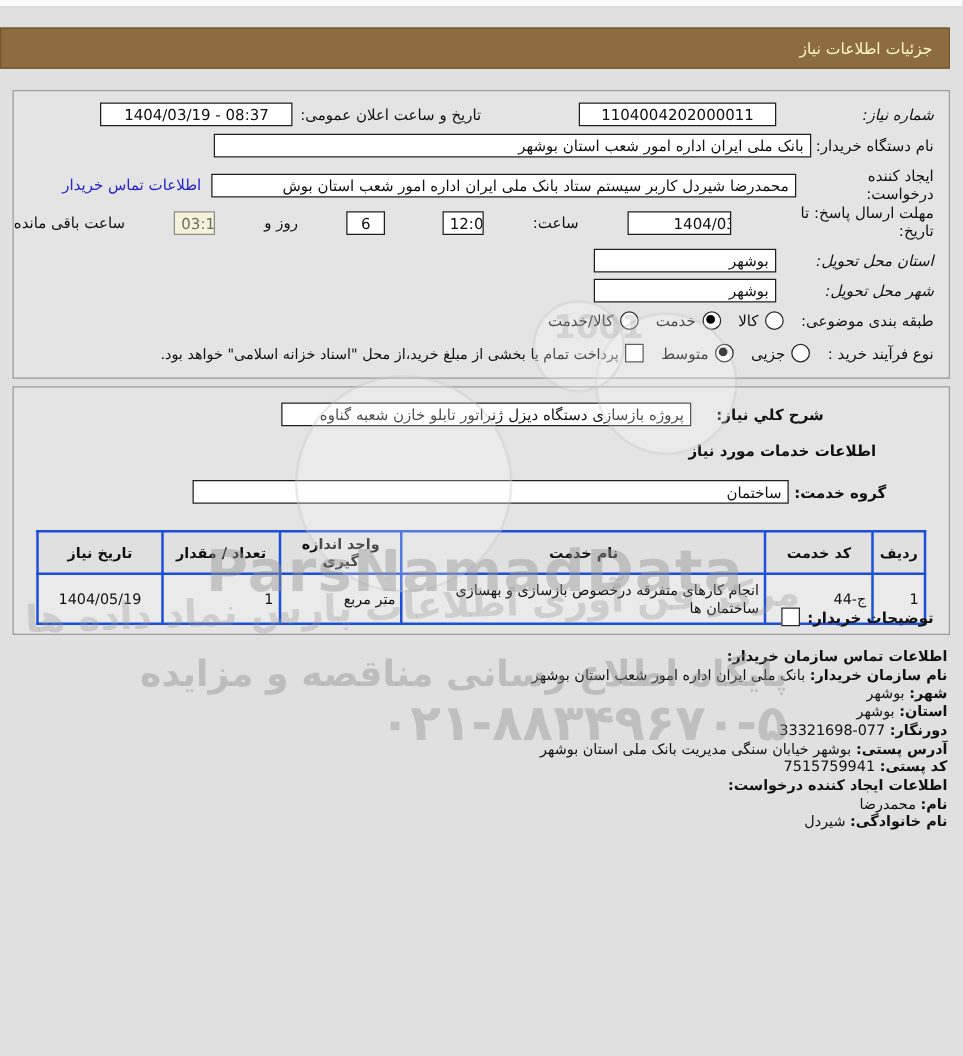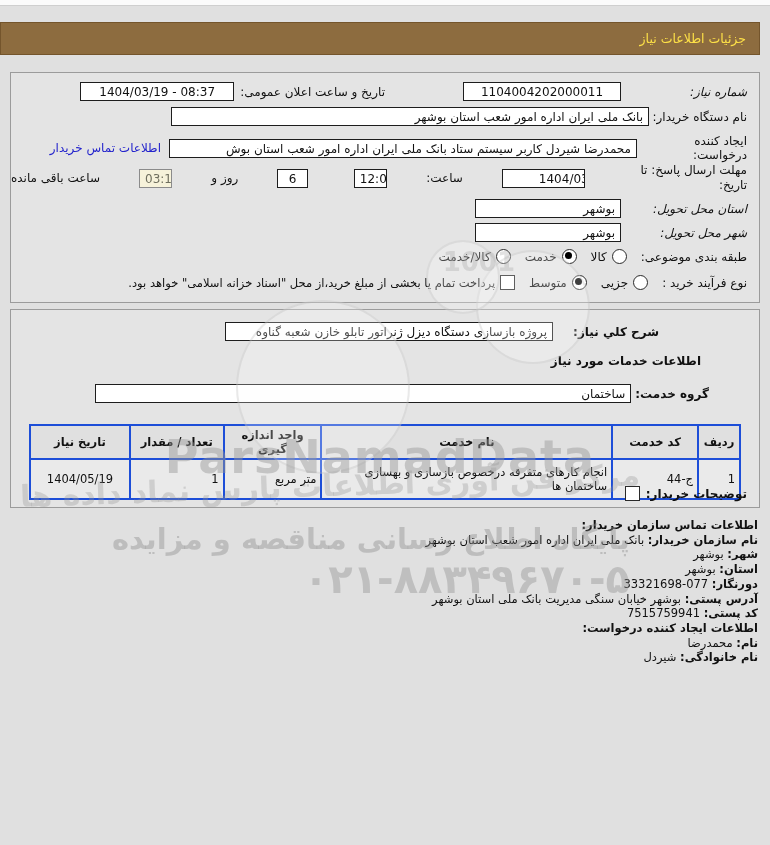--- a/index.html
+++ b/index.html
@@ -2,21 +2,21 @@
 <html lang="fa" dir="rtl"><head>
 <meta charset="utf-8">
 <style>
   html,body{margin:0;padding:0;width:770px;height:845px;overflow:hidden;
     background:#e0e0e0;font-family:"DejaVu Sans", sans-serif;color:#111;}
   .abs{position:absolute;}
   #stage{position:relative;width:770px;height:845px;direction:rtl;}
   #top-strip{top:0;left:0;right:0;height:5px;background:#fbfbfb;border-bottom:1px solid #cfcfcf;}
   
   #title-bar{top:22px;right:10px;left:0;height:33px;background:#8d6c3f;
-    border:1px solid #74552c;box-sizing:border-box;color:#fde047;font-size:12.5px;
+    border:1px solid #74552c;box-sizing:border-box;color:#fef9c3;font-size:12.5px;
     line-height:31px;padding-right:13px;}
   
   .panel{right:10px;left:10px;border:1px solid #9b9b9b;background:#e4e4e4;box-sizing:border-box;}
   #panel-main{top:72px;height:231px;}
   #panel-need{top:309px;height:199px;}
   
   .row{position:absolute;right:0;left:0;display:flex;align-items:center;direction:rtl;
     font-size:12px;padding-right:12px;box-sizing:border-box;}
   .lbl{flex:0 0 auto;color:#111;}
   .lblw{flex:0 0 126px;font-style:italic;}
@@ -153,21 +153,21 @@
       <span class="lbl bold">شرح کلي نیاز:</span>
       <div class="tbox rtlv" style="width:328px;margin-right:20px;">پروژه بازسازی دستگاه دیزل ژنراتور تابلو خازن شعبه گناوه</div>
     </div>
 
     <div class="row bold" style="top:44px;padding-right:58px;">
       <span>اطلاعات خدمات مورد نیاز</span>
     </div>
 
     <div class="row" style="top:74px;padding-right:50px;">
       <span class="lbl bold">گروه خدمت:</span>
-      <div class="tbox rtlv" style="width:536px;margin-right:4px;">ساختمان</div>
+      <div class="tbox rtlv" style="width:477px;margin-right:4px;">ساختمان</div>
     </div>
 
     <table id="svc-table">
       <colgroup>
         <col style="width:42px;">
           <col style="width:86px;">
           <col style="width:292px;">
         <col style="width:98px;">
           <col style="width:94px;">
           <col style="width:100px;">

